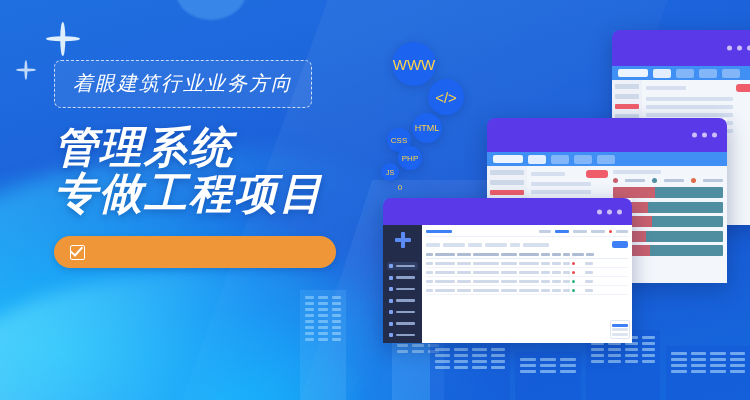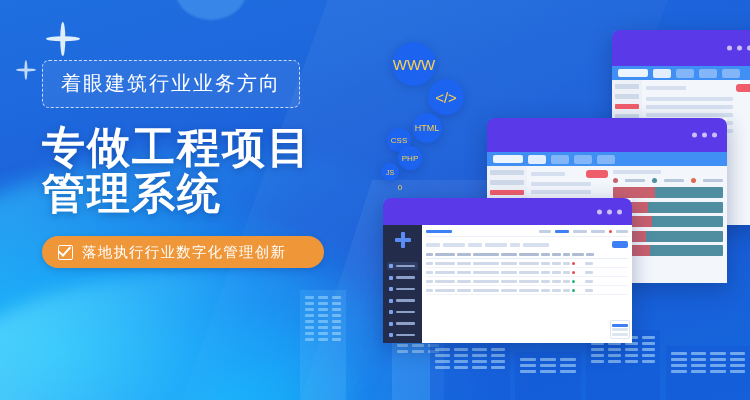--- a/index.html
+++ b/index.html
@@ -51,21 +51,21 @@
   .sparkle::after  { width:16%; height:100%; border-radius:50%; }
   .sparkle.s1 { left:46px; top:22px; width:34px; height:34px; opacity:.95; }
   .sparkle.s2 { left:16px; top:60px; width:20px; height:20px; opacity:.80; }
   
   .bldg { position:absolute; bottom:0; background:rgba(110,190,255,0.22); }
   .bldg.dark { background:rgba(20,90,215,0.55); }
   .win-grid { position:absolute; inset:6px 5px auto 5px; display:grid; gap:3px 4px; }
   .win { height:3px; background:rgba(190,230,255,0.55); border-radius:1px; }
 
   
-  .left { position:absolute; left:42px; top:60px; width:330px; }
+  .left { position:absolute; left:54px; top:60px; width:330px;font-style:italic; }
   .tagbox {
     display:inline-block; padding:9px 18px 10px; border:1px dashed rgba(255,255,255,0.75);
     border-radius:7px; background:rgba(255,255,255,0.07);
   }
   .tagbox span {
     font-size:20px; color:#ffffff; letter-spacing:2px; font-weight:500;
     white-space:nowrap;
   }
   .headline { margin-top:16px; }
   .headline .line {
@@ -586,27 +586,26 @@
         </div>
       </div>
     </div>
   </div>
 
   <div class="left">
     <div class="tagbox">
       <span>着眼建筑行业业务方向</span>
     </div>
     <div class="headline">
+      <div class="line">管理系统</div>
       <div class="line">专做工程项目</div>
-      <div class="line">管理系统</div>
     </div>
     <div class="badges" id="badges">
         <div class="badge" style="width: 282px;">
           <span class="chk">
             <span class="box"></span>
             <span class="tick"></span>
           </span>
-          <span class="btxt">落地执行行业数字化管理创新</span>
         </div>
       </div>
   </div>
 
 </div>
 
 </body></html>

